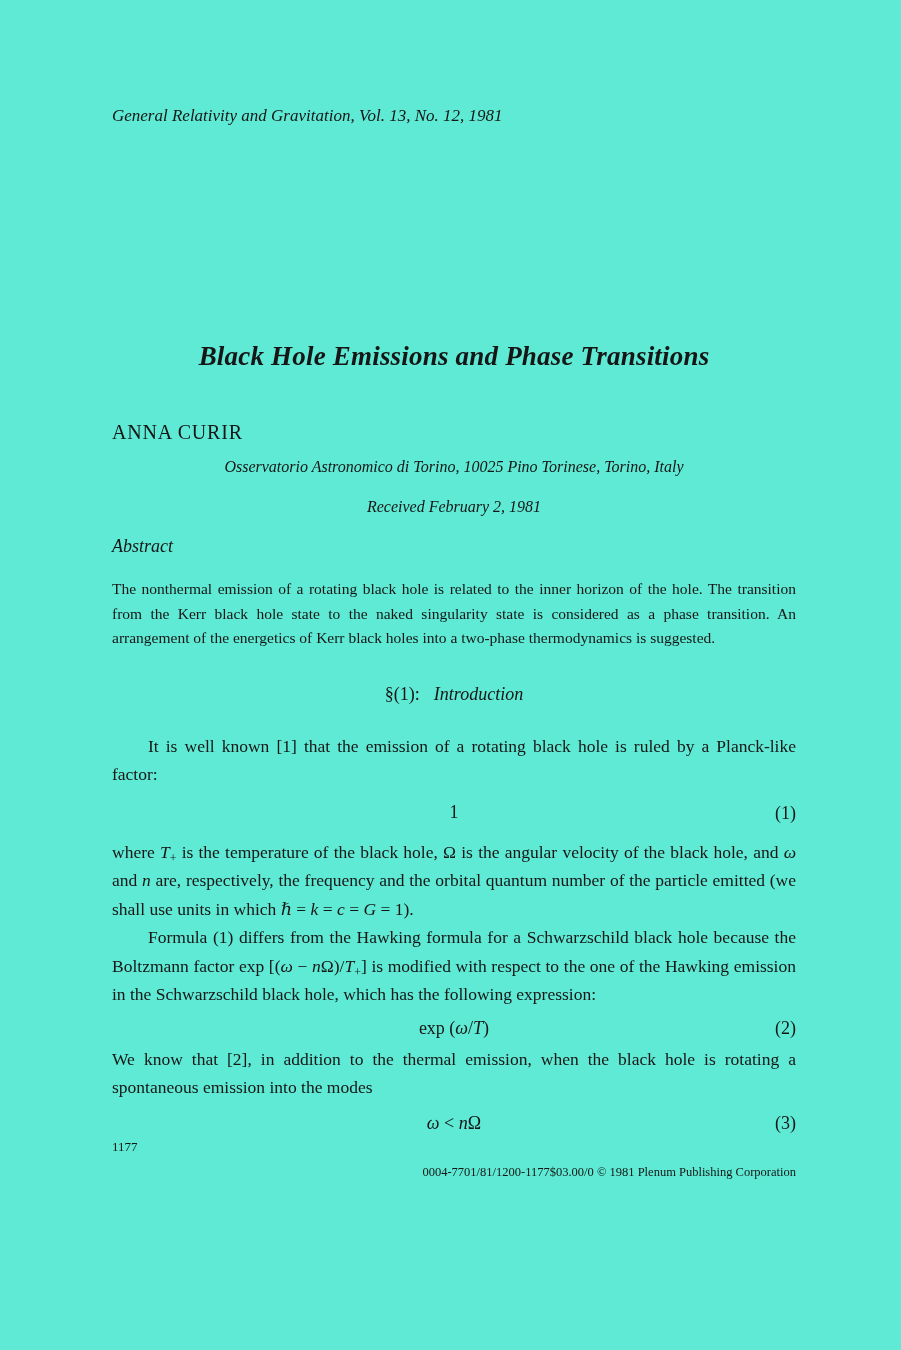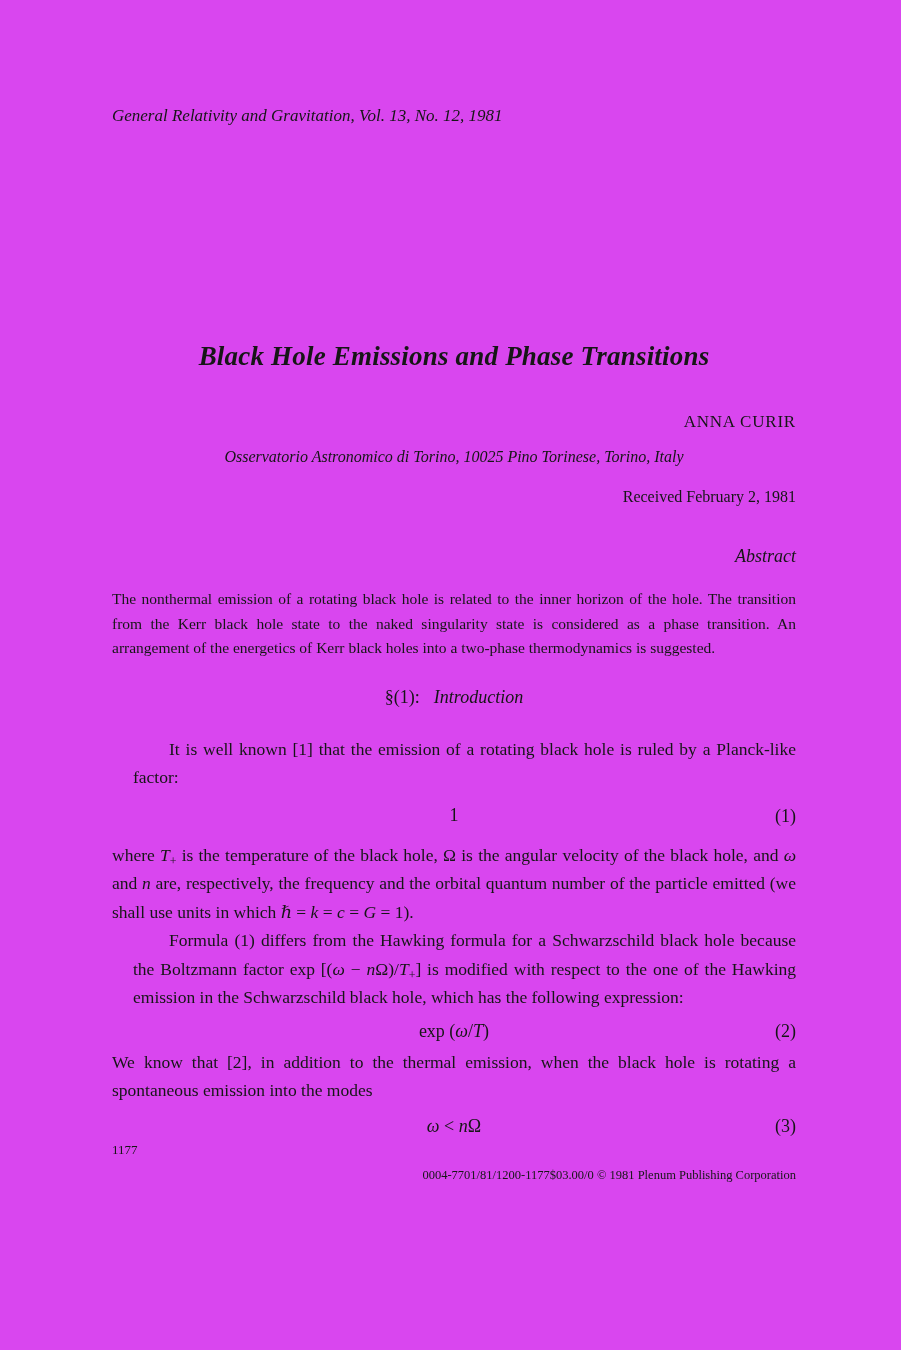--- a/index.html
+++ b/index.html
@@ -4,87 +4,88 @@
 <style>
   html, body { margin: 0; padding: 0; }
   body {
     width: 901px;
     height: 1350px;
     background: #ffffff;
     font-family: "Liberation Serif", "DejaVu Serif", serif;
     color: #161616;
     overflow: hidden;
   }
-  .page { position: relative; width: 901px; height: 1350px; background: #d946ef; }
+  .page { position: relative; width: 901px; height: 1350px; background: #5eead4; }
   .content { width: 684px; margin-left: 112px; }
 
   .running-head {
     padding-top: 106px;
     font-style: italic;
     font-size: 17px;
     line-height: 20px;
   }
   .title {
     margin: 214px 0 0 0;
     font-size: 27px;
     line-height: 32px;
     font-weight: bold;
     text-align: center;
     letter-spacing: 0.2px;
     font-style: italic;
   }
   .author {
-    margin-top: 40px;
-    font-size: 17px;
+    margin-top: 50px;
+    font-size: 20px;
     line-height: 20px;
-    text-align: right;
+    text-align: left;
     letter-spacing: 0.8px;
   }
   .affiliation {
     margin-top: 15px;
     font-style: italic;
     font-size: 16px;
     line-height: 20px;
     text-align: center;
   }
   .received {
     margin-top: 20px;
+    font-style: italic;
     font-size: 16px;
     line-height: 20px;
-    text-align: right;
+    text-align: center;
   }
   .abstract-heading {
-    margin-top: 38px;
+    margin-top: 18px;
     font-style: italic;
     font-size: 18px;
     line-height: 22px;
-    text-align: right;
+    text-align: left;
   }
   .abstract-text {
     margin: 20px 0 0 0;
     font-size: 15.5px;
     line-height: 24.5px;
     text-align: justify;
   }
   .section-heading {
-    margin-top: 25px;
+    margin-top: 32px;
     font-size: 18px;
     line-height: 22px;
     text-align: center;
   }
   .sec-title { font-style: italic; margin-left: 14px; }
 
   .body-par {
     margin: 0;
     font-size: 17.5px;
     line-height: 28.5px;
     text-align: justify;
   }
   .body-par.first { margin-top: 27px; }
-  .body-par.indent { text-indent: 36px; margin-left: 21px; }
+  .body-par.indent { text-indent: 36px; }
 
   .it { font-style: italic; }
   sub { font-size: 68%; line-height: 0; vertical-align: -0.35em; }
 
   .equation {
     position: relative;
     text-align: center;
     font-size: 18px;
     line-height: 26px;
   }

